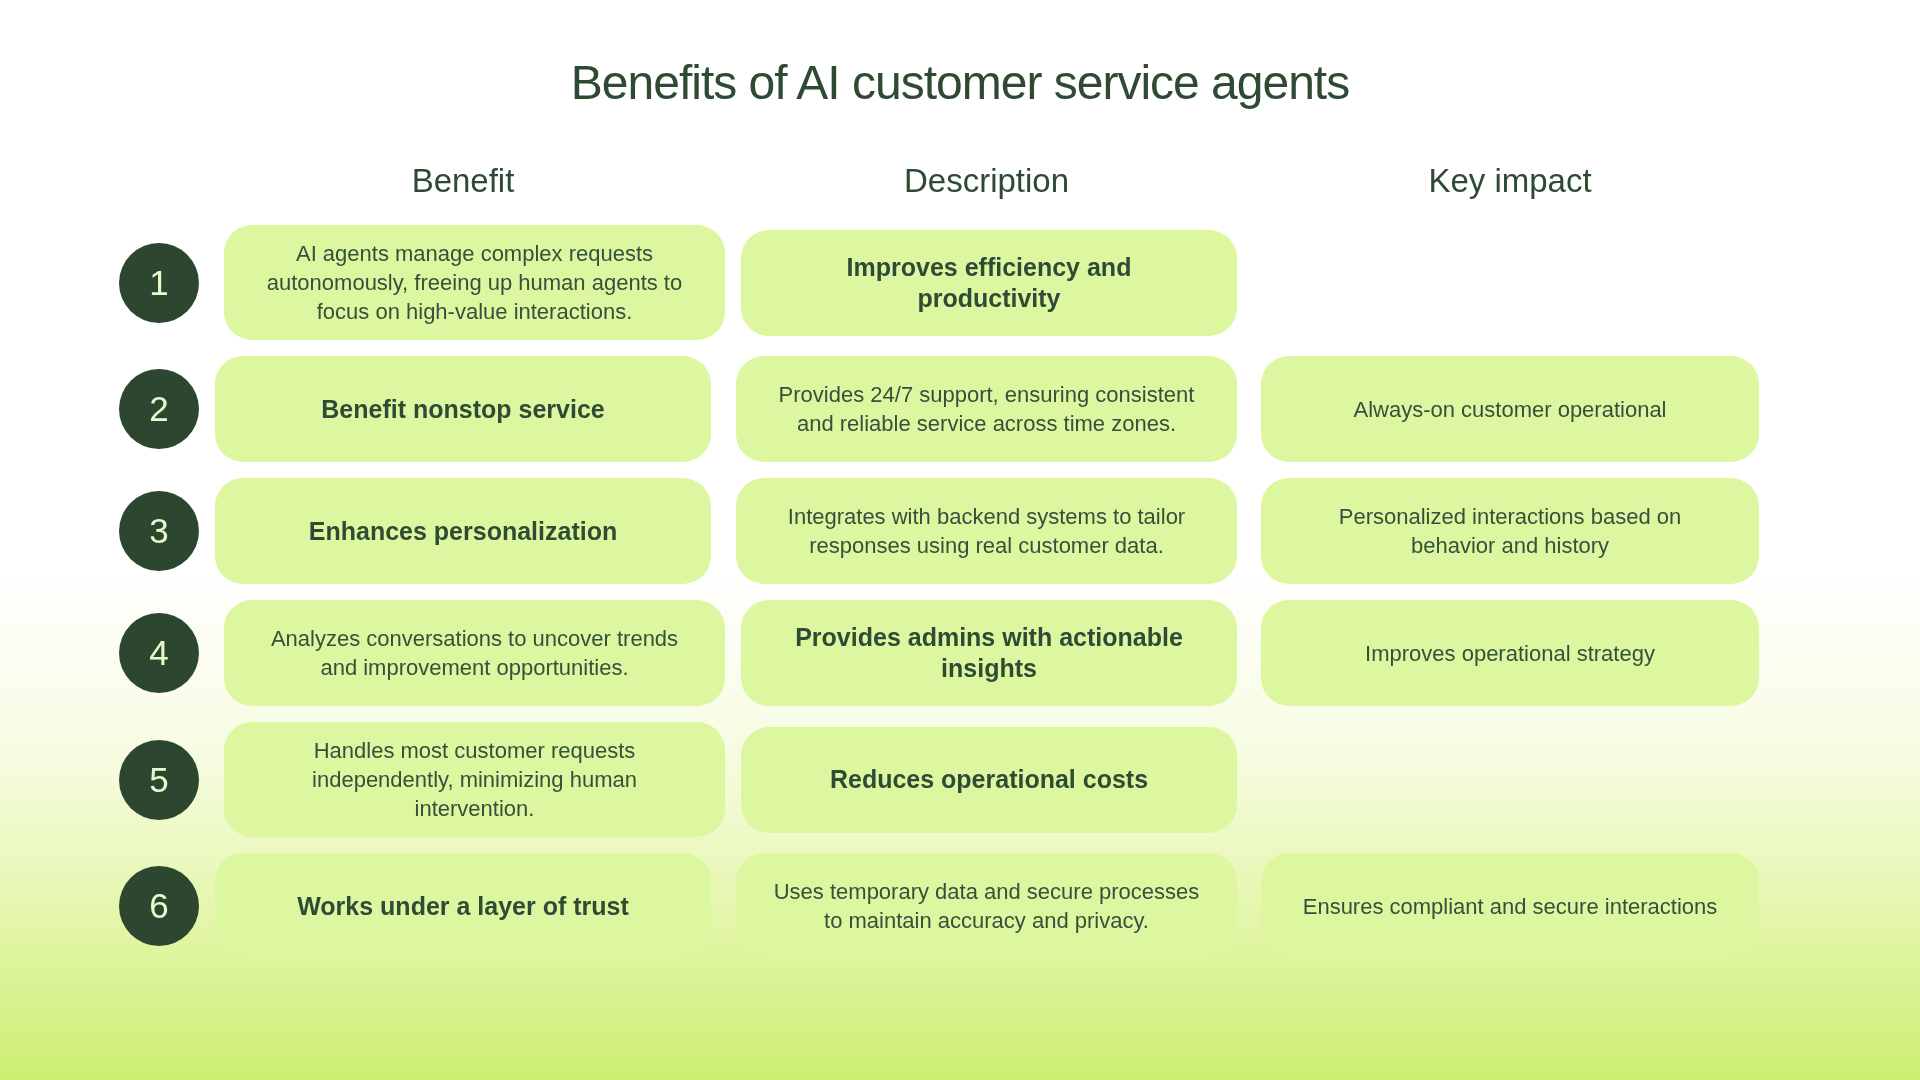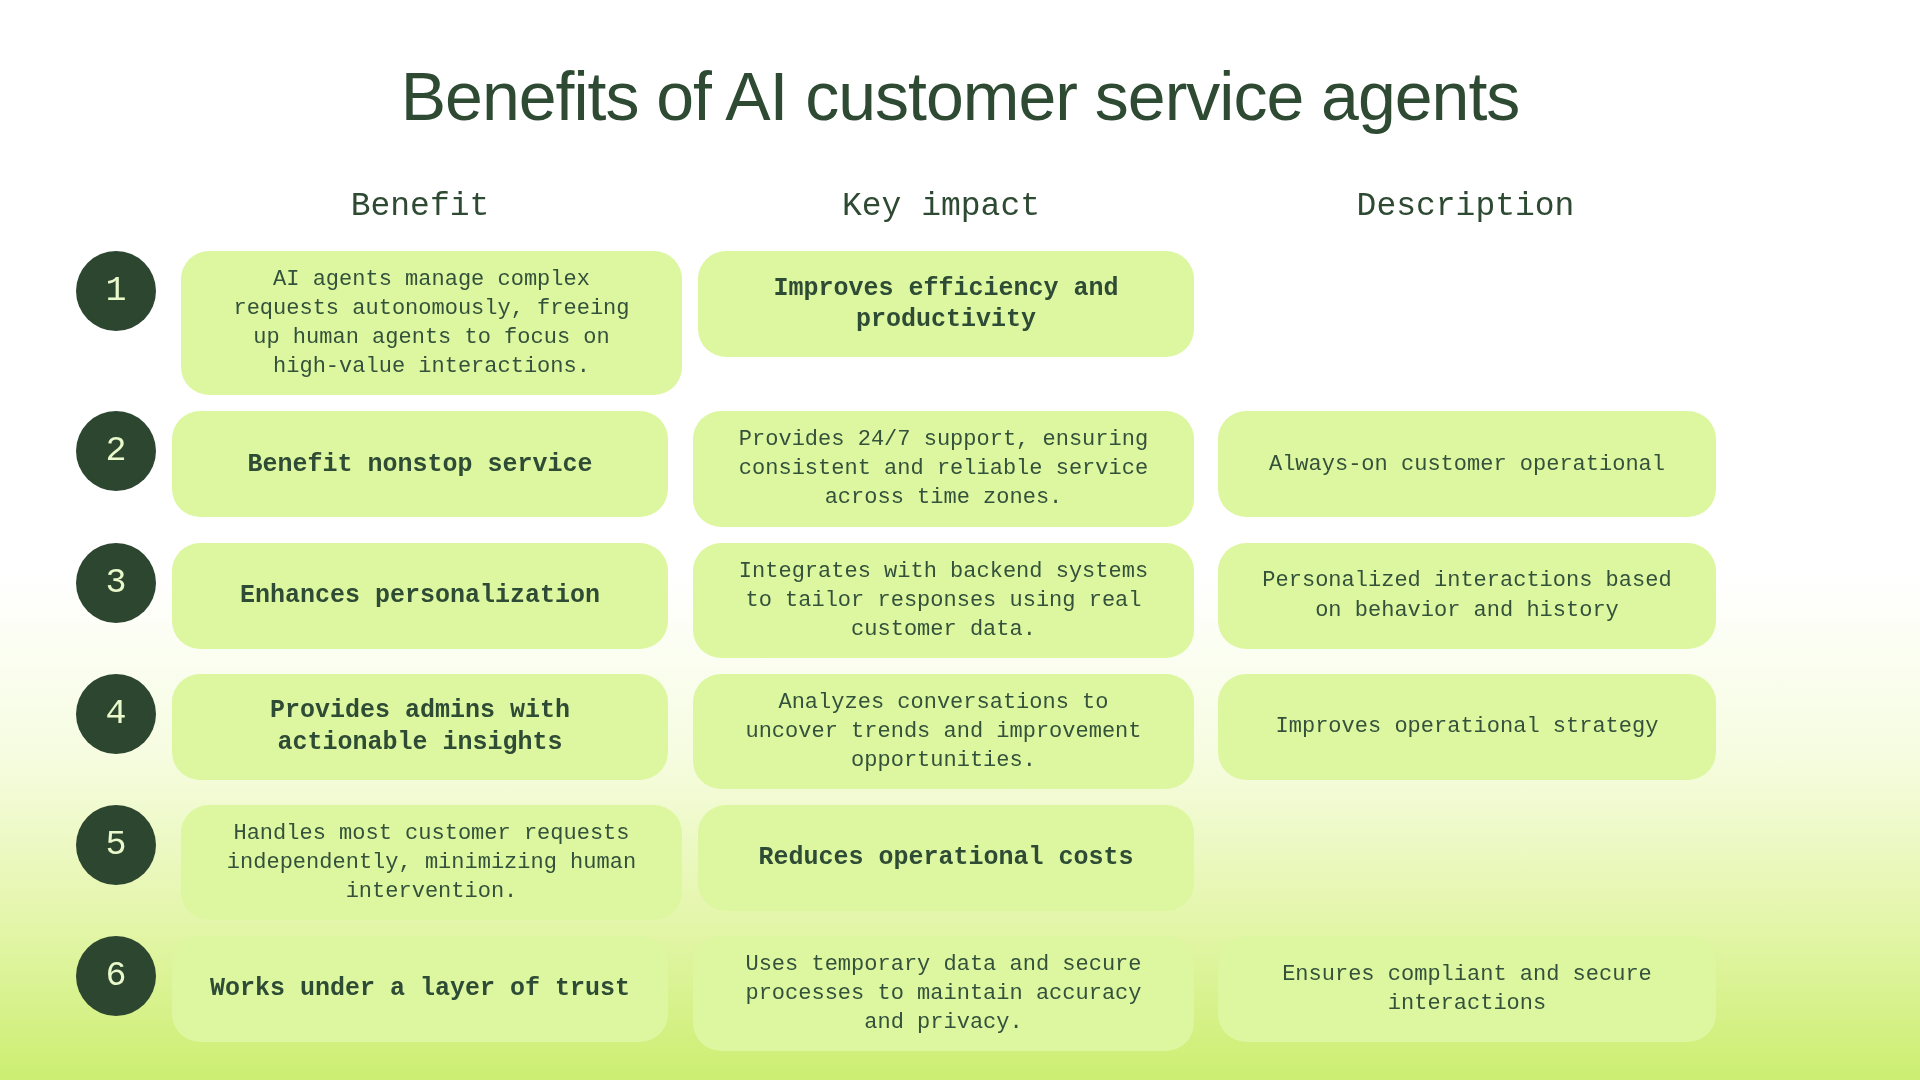--- a/index.html
+++ b/index.html
@@ -9,34 +9,33 @@
     background: linear-gradient(180deg,
       #ffffff 0%, #ffffff 53%,
       #f6fce0 70%, #e4f6ab 85%, #ccee71 100%);
     overflow: hidden;
   }
   .page { width: 1920px; height: 1080px; position: relative; }
 
   .title {
     margin-top: 52px;
     text-align: center;
-    font-size: 68px;
+    font-size: 48px;
     font-weight: 500;
     letter-spacing: -1px;
     line-height: 1.3;
     color: #2e4a33;
   }
 
   .table { margin-top: 46px; }
 
   .hdr-row, .row {
     display: flex;
-    align-items: flex-start;
-    padding-left: 76px;
-    font-family: Liberation Mono, monospace;
+    align-items: center;
+    padding-left: 119px;
   }
   .row { margin-bottom: 16px; }
 
   .circle-col { width: 80px; flex: 0 0 80px; display: flex; align-items: center; justify-content: center; }
   .col-benefit { width: 496px; flex: 0 0 496px; margin-left: 16px; }
   .col-desc    { width: 501px; flex: 0 0 501px; margin-left: 25px; }
   .col-key     { width: 498px; flex: 0 0 498px; margin-left: 24px; }
 
   .hdr-row { margin-bottom: 22px; }
   .hdr {
@@ -82,22 +81,22 @@
 
 <div class="page">
 
   <h1 class="title">Benefits of AI customer service agents</h1>
 
   <div class="table">
 
     <div class="hdr-row">
       <div class="circle-col"></div>
       <div class="hdr col-benefit">Benefit</div>
+      <div class="hdr col-desc">Description</div>
       <div class="hdr col-key">Key impact</div>
-      <div class="hdr col-desc">Description</div>
     </div>
 
     <div class="row">
       <div class="circle-col">
           <div class="num-circle">1</div>
         </div>
       <div class="cell col-desc">AI agents manage complex requests autonomously, freeing up human agents to focus on high-value interactions.</div>
       <div class="cell benefit col-benefit">Improves efficiency and productivity</div>
     </div>
 
@@ -116,22 +115,22 @@
         </div>
       <div class="cell benefit col-benefit">Enhances personalization</div>
       <div class="cell col-desc">Integrates with backend systems to tailor responses using real customer data.</div>
       <div class="cell col-key">Personalized interactions based on behavior and history</div>
     </div>
 
     <div class="row">
       <div class="circle-col">
           <div class="num-circle">4</div>
         </div>
+      <div class="cell col-desc">Analyzes conversations to uncover trends and improvement opportunities.</div>
       <div class="cell benefit col-benefit">Provides admins with actionable insights</div>
-      <div class="cell col-desc">Analyzes conversations to uncover trends and improvement opportunities.</div>
       <div class="cell col-key">Improves operational strategy</div>
     </div>
 
     <div class="row">
       <div class="circle-col">
           <div class="num-circle">5</div>
         </div>
       <div class="cell col-desc">Handles most customer requests independently, minimizing human intervention.</div>
       <div class="cell benefit col-benefit">Reduces operational costs</div>
     </div>

